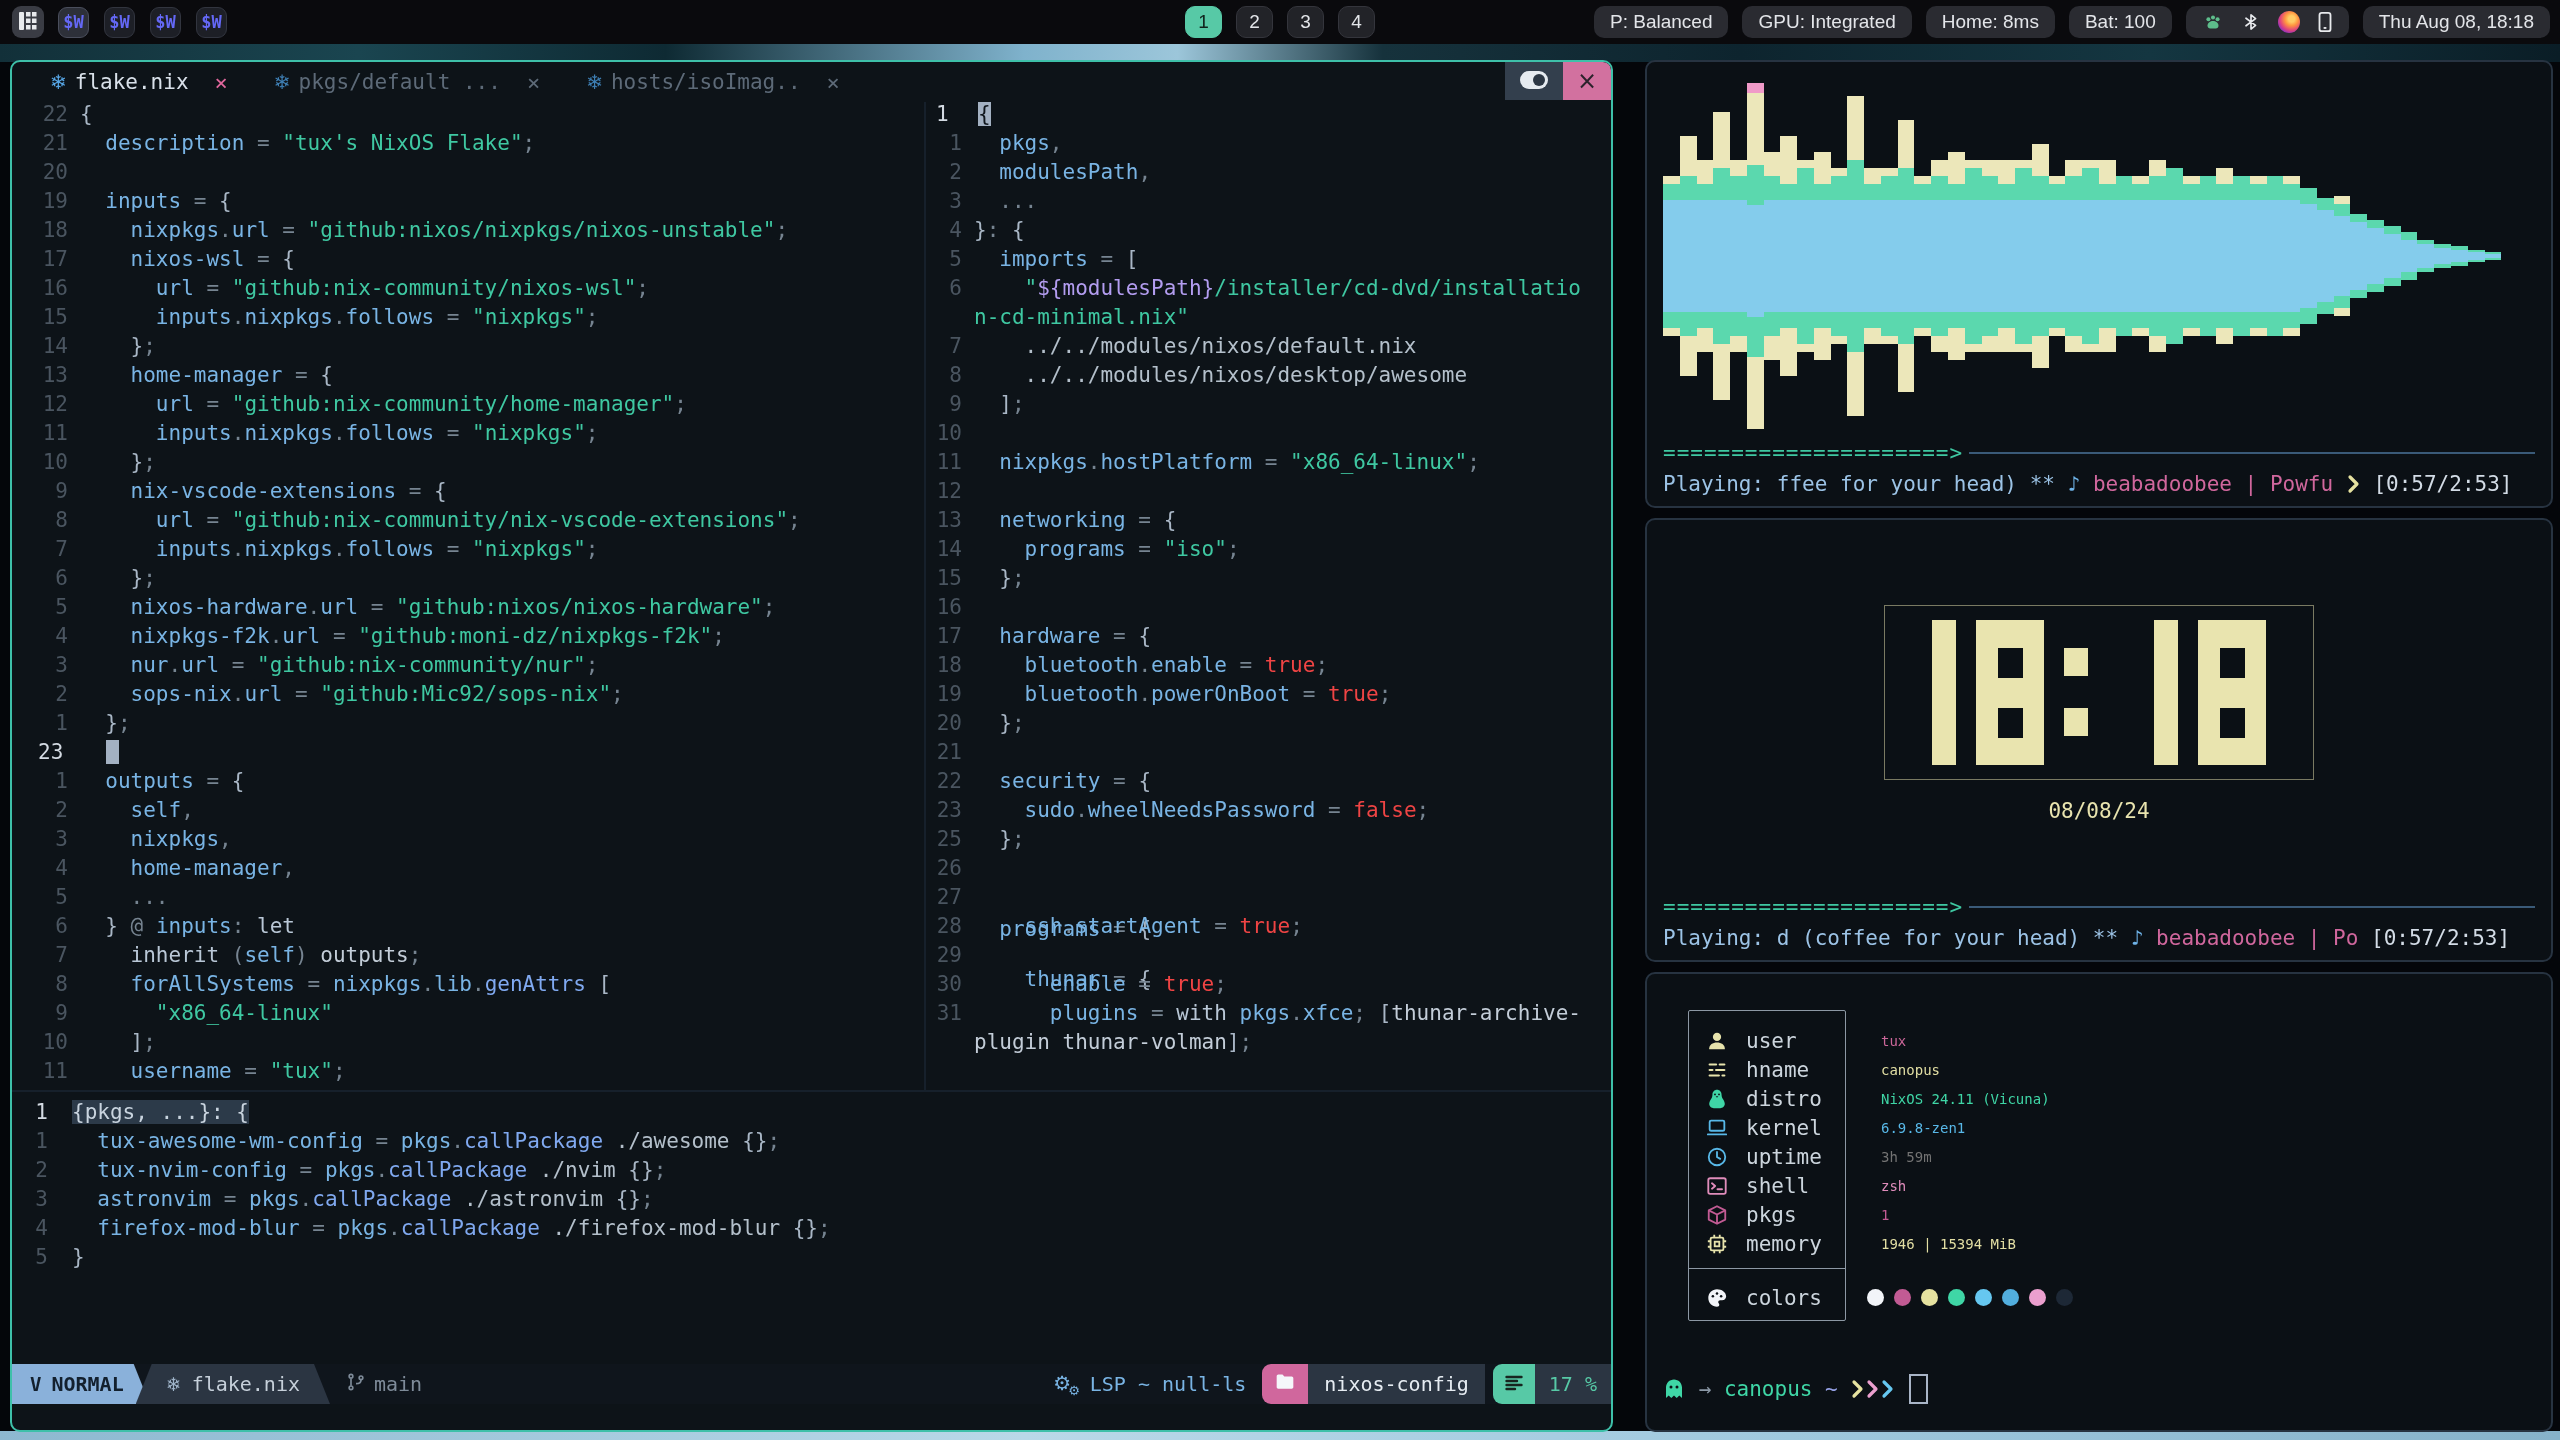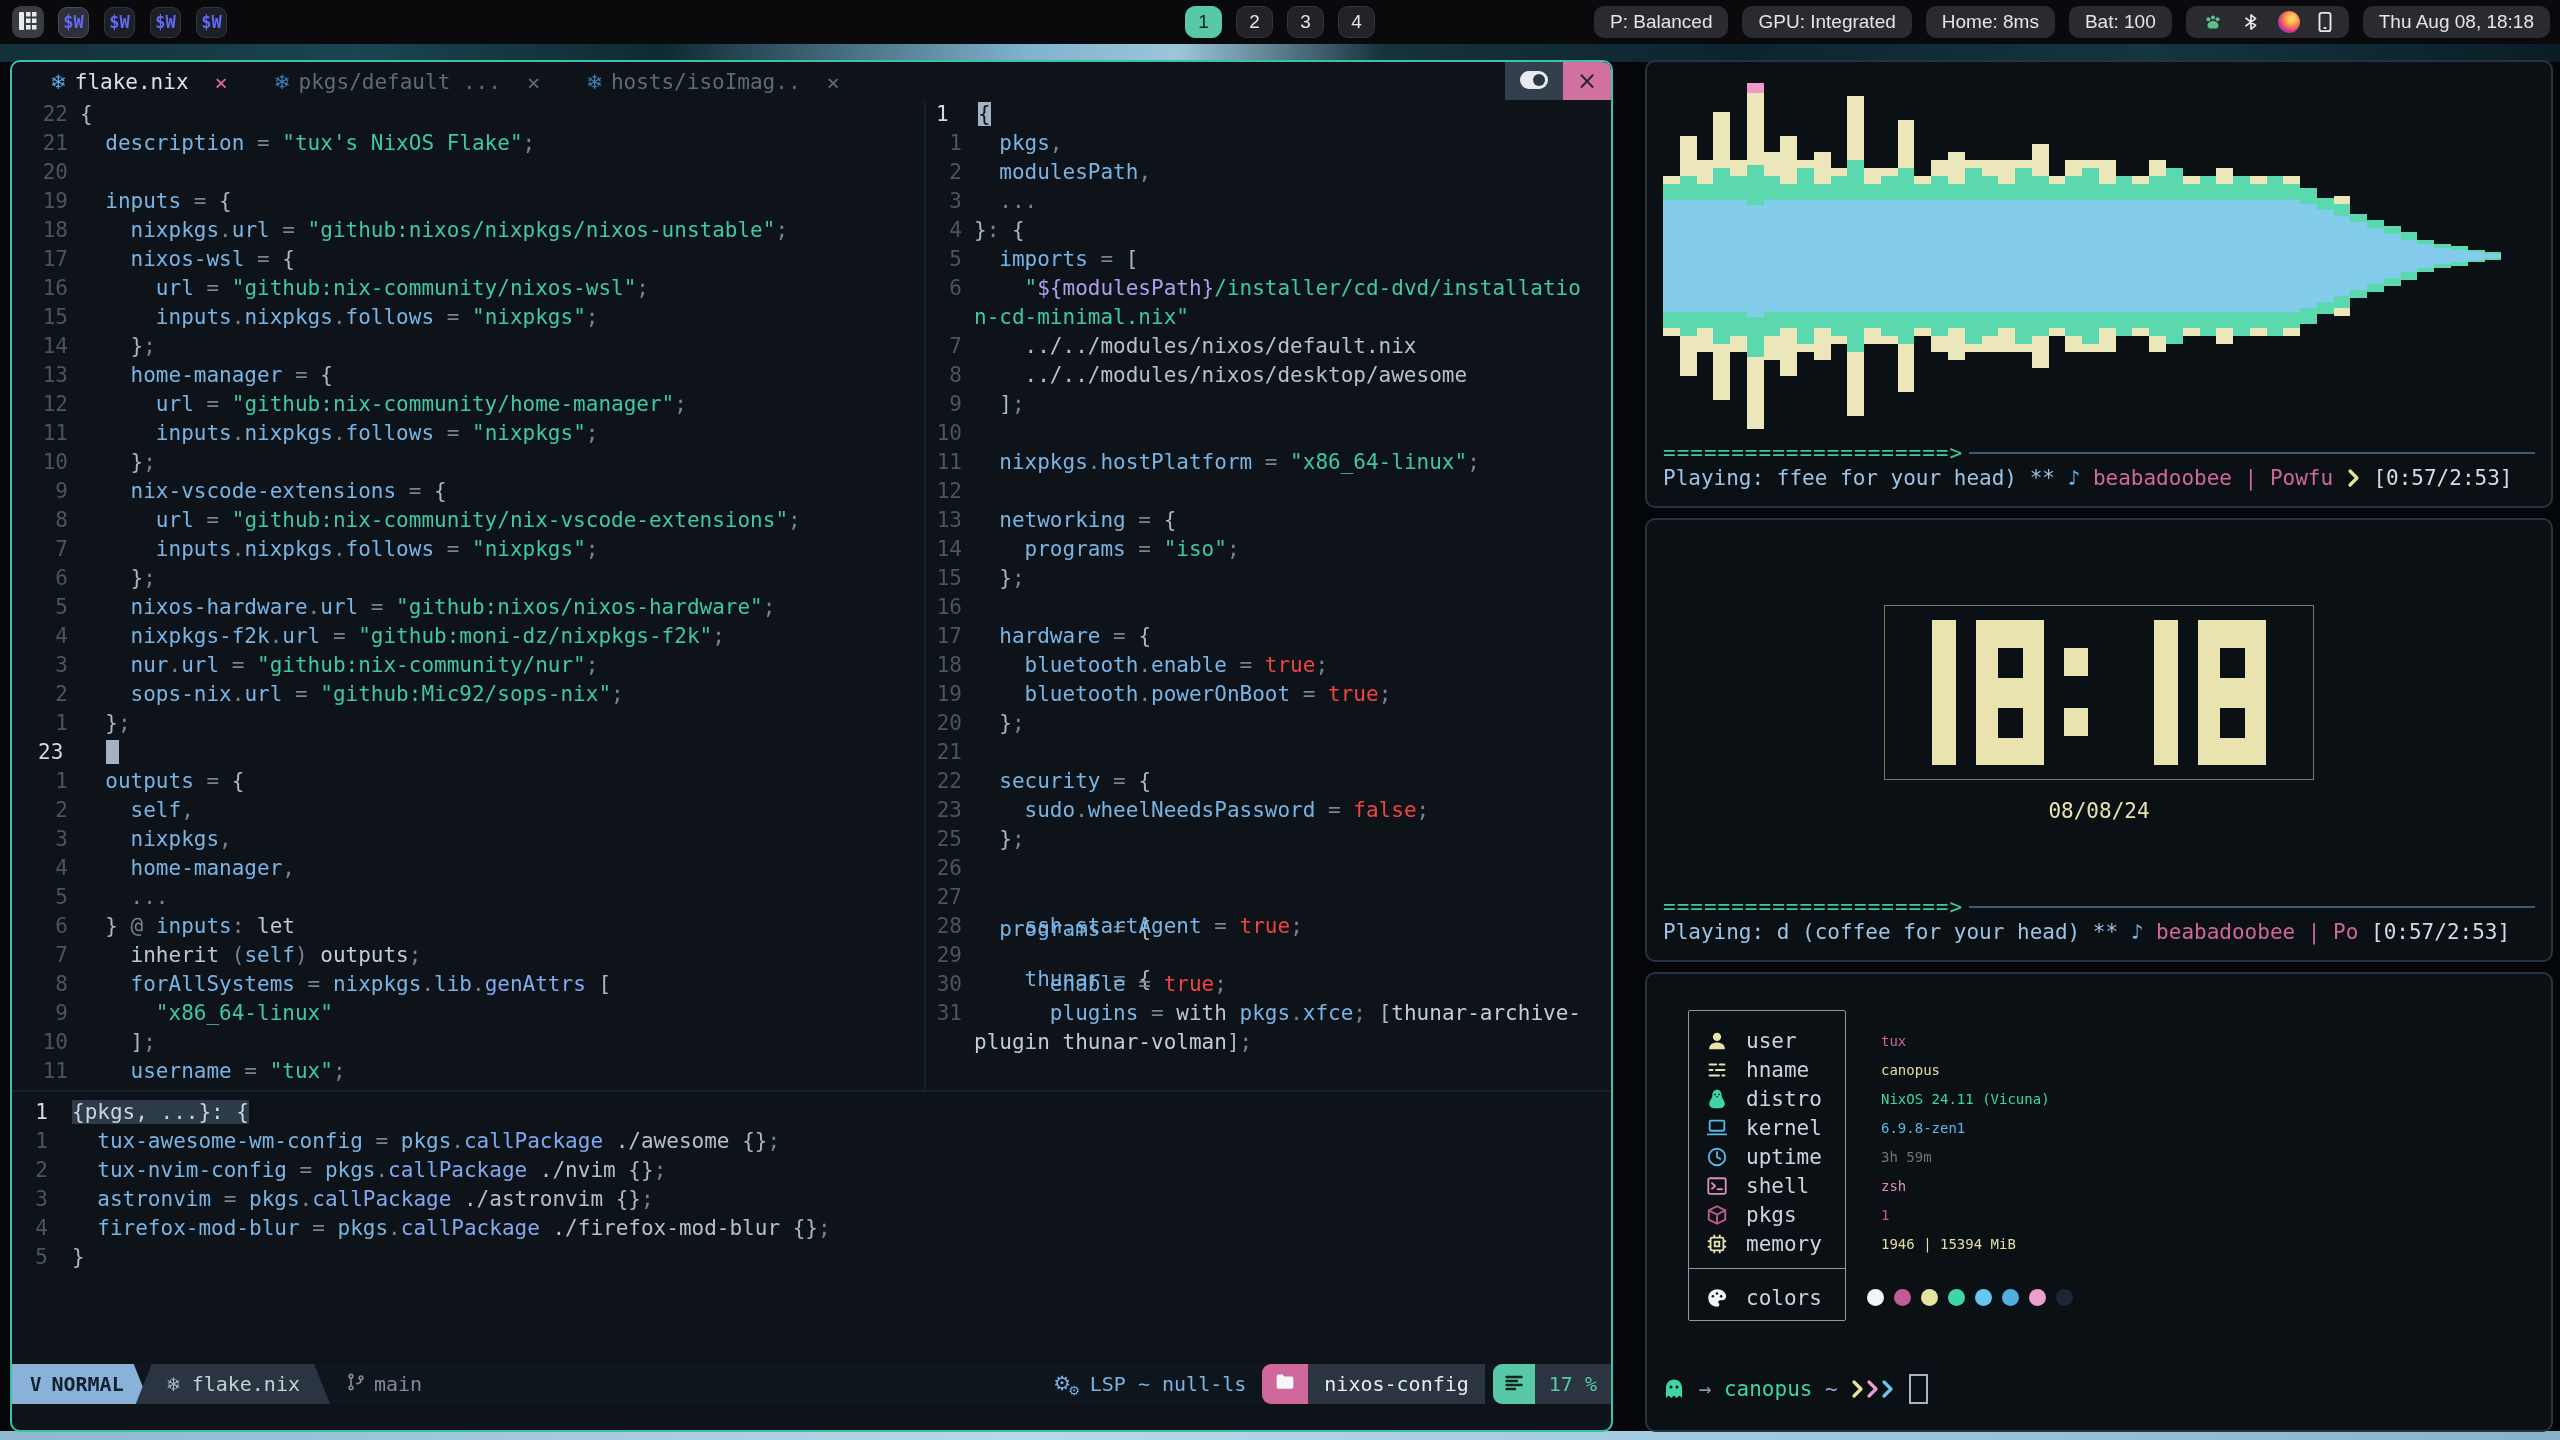--- a/index.html
+++ b/index.html
@@ -78,21 +78,21 @@
   .panel{position:absolute;left:1645px;width:908px;background:#0b1015;border:2px solid #273341;border-radius:10px;box-sizing:border-box;font-family:"DejaVu Sans Mono",monospace;color:#c6d0da;overflow:hidden}
   .panelA{top:60px;height:448px;display:flex;flex-direction:column;padding:14px 16px 10px}
   .panelB{top:518px;height:444px;display:flex;flex-direction:column;padding:14px 16px 10px}
   .panelC{top:972px;height:460px}
   .viz{flex:1;display:flex;align-items:center;overflow:hidden;margin-bottom:4px}
   .vzc{flex:1;display:flex;flex-direction:column;justify-content:center;align-items:stretch;height:100%}
   .vz-cream{background:#ece7ba}.vz-teal{background:#5bd8ae}.vz-blue{background:#84ccec}.vz-pink{background:#f09ac8}
   .progress{display:flex;align-items:center;height:26px;flex:none}
   .prog-eq{color:#3fc8a2;font-size:21px;letter-spacing:1px}
   .prog-line{flex:1;height:2px;background:#3a5a78;margin-left:6px}
-  .playing{height:30px;font-size:21px;display:flex;align-items:flex-start;white-space:pre;flex:none;overflow:hidden}
+  .playing{height:30px;font-size:21px;display:flex;align-items:flex-end;white-space:pre;flex:none;overflow:hidden}
   .clock-box{margin:71px auto 0;width:428px;height:173px;border:1px solid rgba(233,228,175,.5);display:flex;align-items:center;justify-content:center;flex:none}
   .clk-g{margin:0 10px;flex:none}
   .clk-one{width:24px;height:145px;background:#e9e4af}
   .clk-eight{width:68px;height:145px;background:#e9e4af;position:relative}
   .clk-eight i{position:absolute;left:22px;width:25px;height:30px;background:#0b1015}
   .clk-eight i.h1{top:28px}.clk-eight i.h2{top:88px}
   .clk-colon{width:24px;height:145px;position:relative}
   .clk-colon i{position:absolute;left:0;width:24px;height:28px;background:#e9e4af}
   .clk-colon i.h1{top:28px}.clk-colon i.h2{top:88px}
   .clk-sp{width:26px;height:145px}

